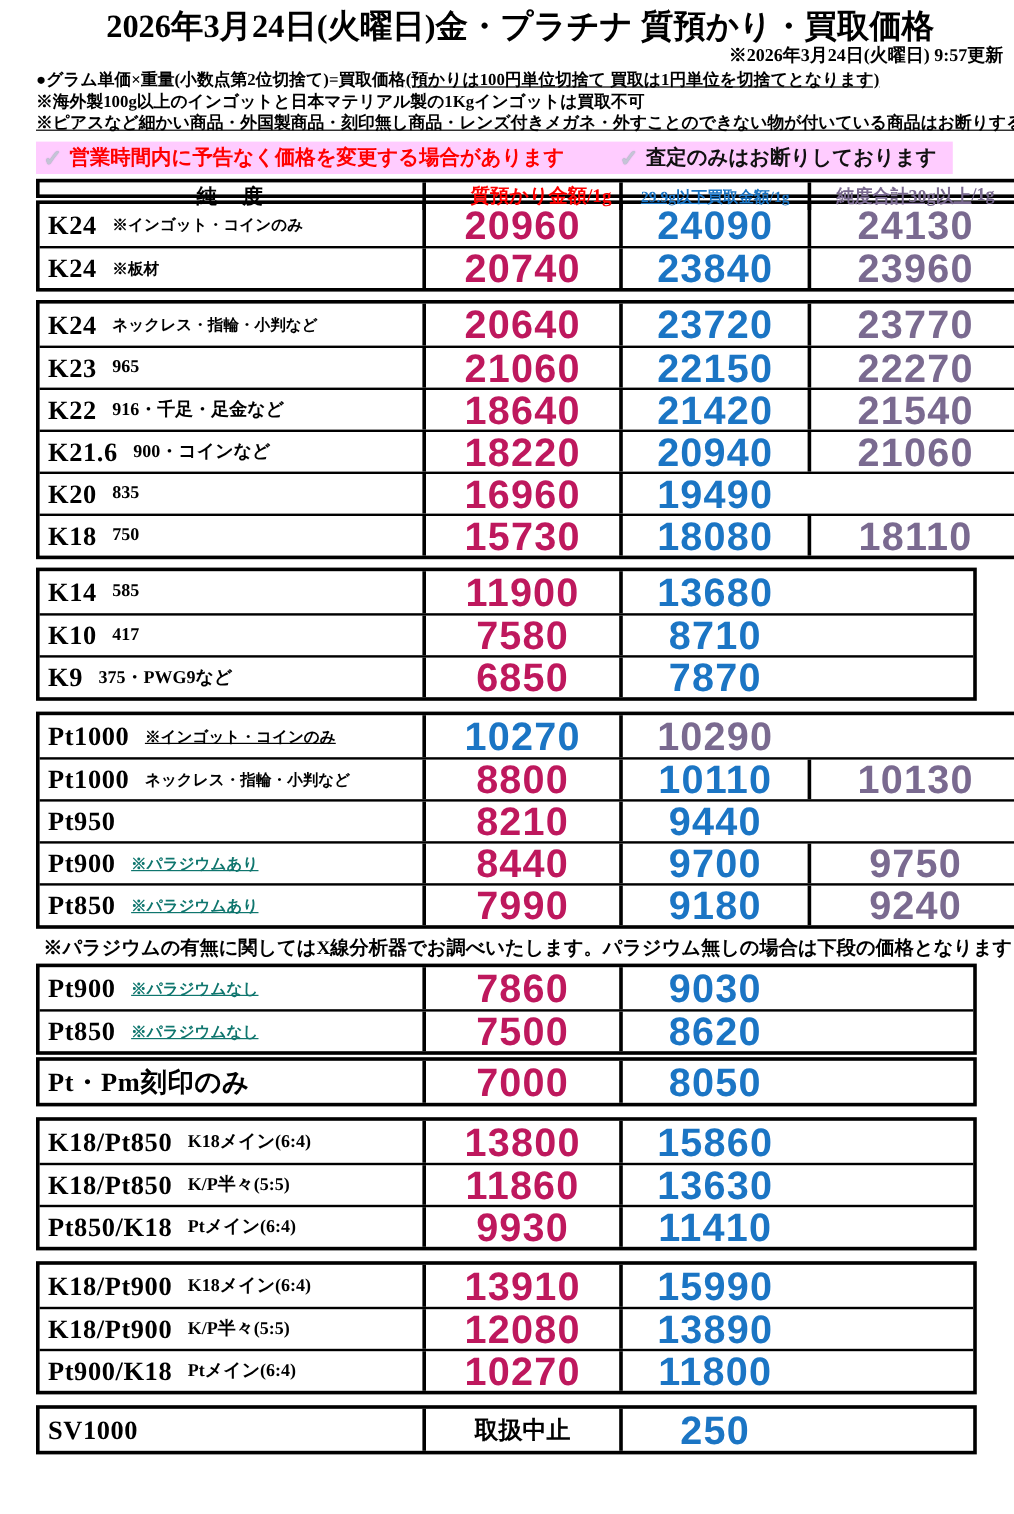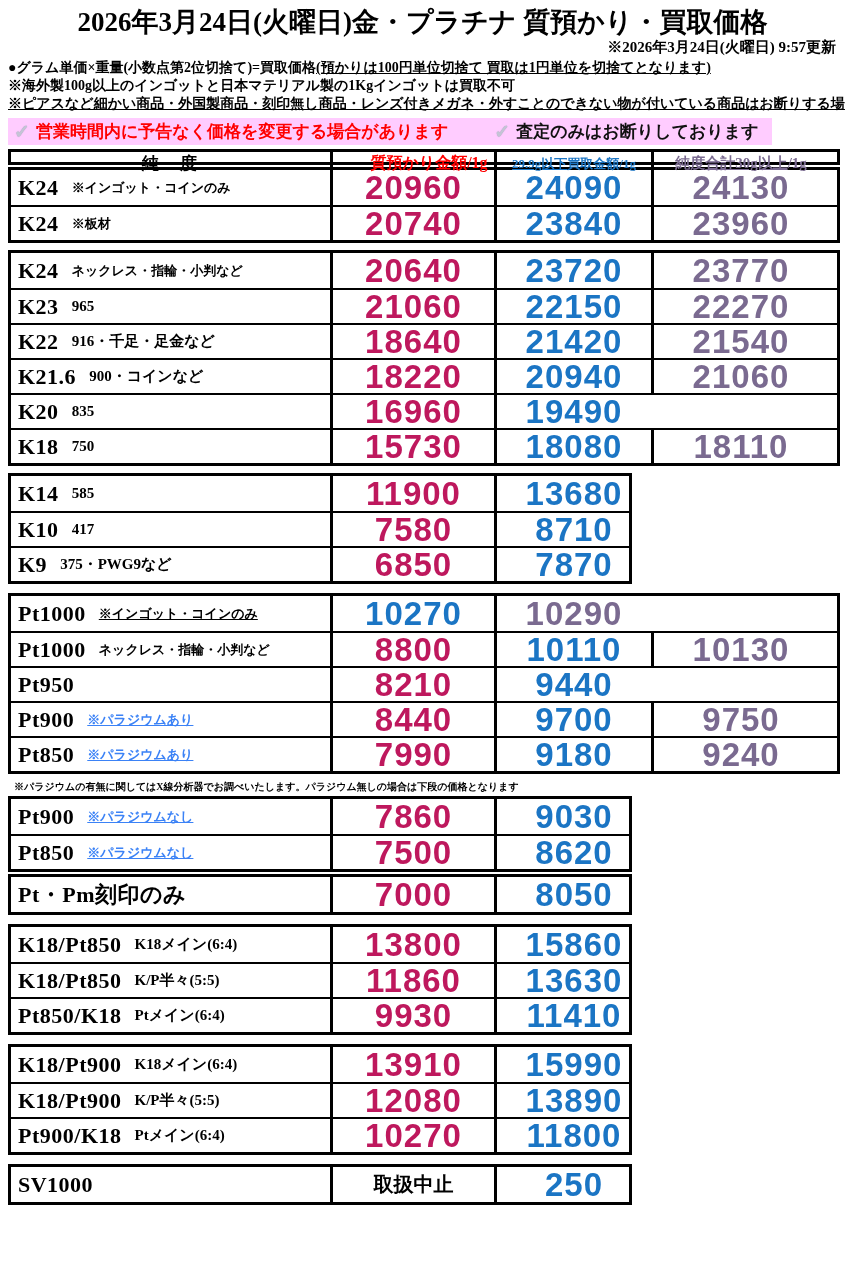--- a/index.html
+++ b/index.html
@@ -2,21 +2,21 @@
 <html><head>
 <meta charset="utf-8">
 <style>
   * { box-sizing: border-box; margin: 0; padding: 0; }
   html,body { background:#fff; }
   body {
     width: 845px; height: 1262px;
     font-family: "Liberation Serif", serif;
     color:#000; position: relative; overflow: hidden;
   }
-  .page { padding: 6px 8px 0 8px; }
+  .page { padding: 6px 8px 0 8px; margin-left: 22px; }
 
   .title {
     text-align: center; font-size: 27px; font-weight: bold;
     line-height: 1.2; letter-spacing: 0px; white-space: nowrap;
   }
   .updated {
     text-align: right; font-size: 15px; font-weight: bold; line-height: 1.1;
     padding-right: 1px; margin-top: 1px;
   }
   .note { font-size: 14px; font-weight: bold; line-height: 1.3; white-space: nowrap; }
@@ -48,43 +48,43 @@
   }
   .th + .th { border-left: 3px solid #000; }
   .th-purity  { font-size: 17px; letter-spacing: 2px; }
   .th-pawn    { color: #ff0000; font-size: 16px; padding-left: 31px; }
   .th-buy     { color: #1b75c4; font-size: 13px; }
   .th-purity30{ color: #7a6a90; font-size: 15px; }
   .th .useg { text-decoration: underline; }
 
   .sec { border: 3px solid #000; margin-top: 7px; }
   .sec.w4 { width: 832px; }
-  .sec.w3 { width: 624px; }
+  .sec.w3 { width: 784px; }
   .row { height: 35px; }
   .row + .row { border-top: 2px solid #000; }
   .cell { display: flex; align-items: center; justify-content: center; overflow: hidden; }
   .cell + .cell { border-left: 3px solid #000; }
   .cell.label { justify-content: flex-start; padding-left: 7px; gap: 13px; white-space: nowrap; }
   .name { font-size: 22px; font-weight: 600; letter-spacing: 0.5px; }
   .sub  { font-family: "Liberation Sans", sans-serif; font-weight: bold; font-size: 13px; }
   .sub.num { font-family: "Liberation Serif", serif; font-weight: 600; font-size: 15px; }
   .sub.u { text-decoration: underline; color:#000; }
-  .sub.red-u { text-decoration: underline; color:#3b82f6; }
+  .sub.red-u { text-decoration: underline; color:#0f766e; }
   .val {
     font-family: "Liberation Sans", sans-serif; font-weight: bold;
     font-size: 33px; line-height: 1; letter-spacing: 1px;
   }
   .pawn   { color: #be185d; }
   .buy    { color: #1b75c4; }
   .purity { color: #7a6a90; }
   .stop   {
     font-family: Liberation Mono, monospace; font-weight: bold;
     font-size: 20px; color: #000;
   }
-  .pd-note { margin-top: 6px; font-size: 10px; font-weight: bold; padding-left: 6px; white-space: nowrap; }
+  .pd-note { margin-top: 6px; font-size: 16px; font-weight: bold; padding-left: 6px; white-space: nowrap; }
   .mt2 { margin-top: 2px; } .mt9 { margin-top: 9px; }
 </style>
 </head>
 <body>
 
 <div class="page">
 
   <div class="title">2026年3月24日(火曜日)金・プラチナ 質預かり・買取価格</div>
   <div class="updated">※2026年3月24日(火曜日) 9:57更新</div>
 

